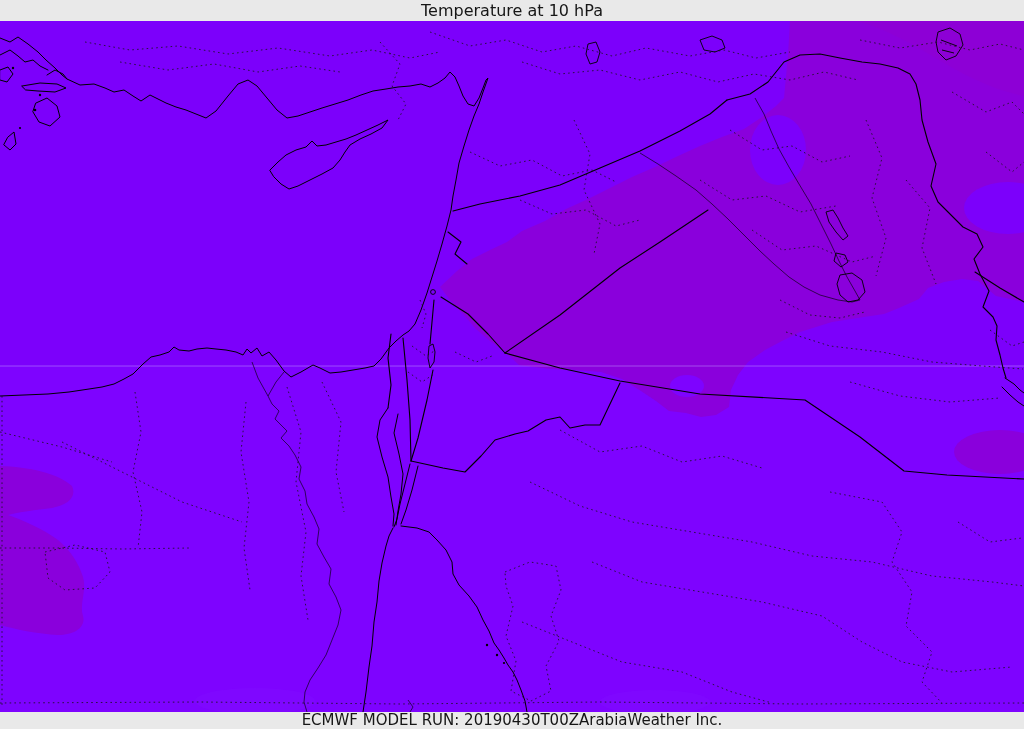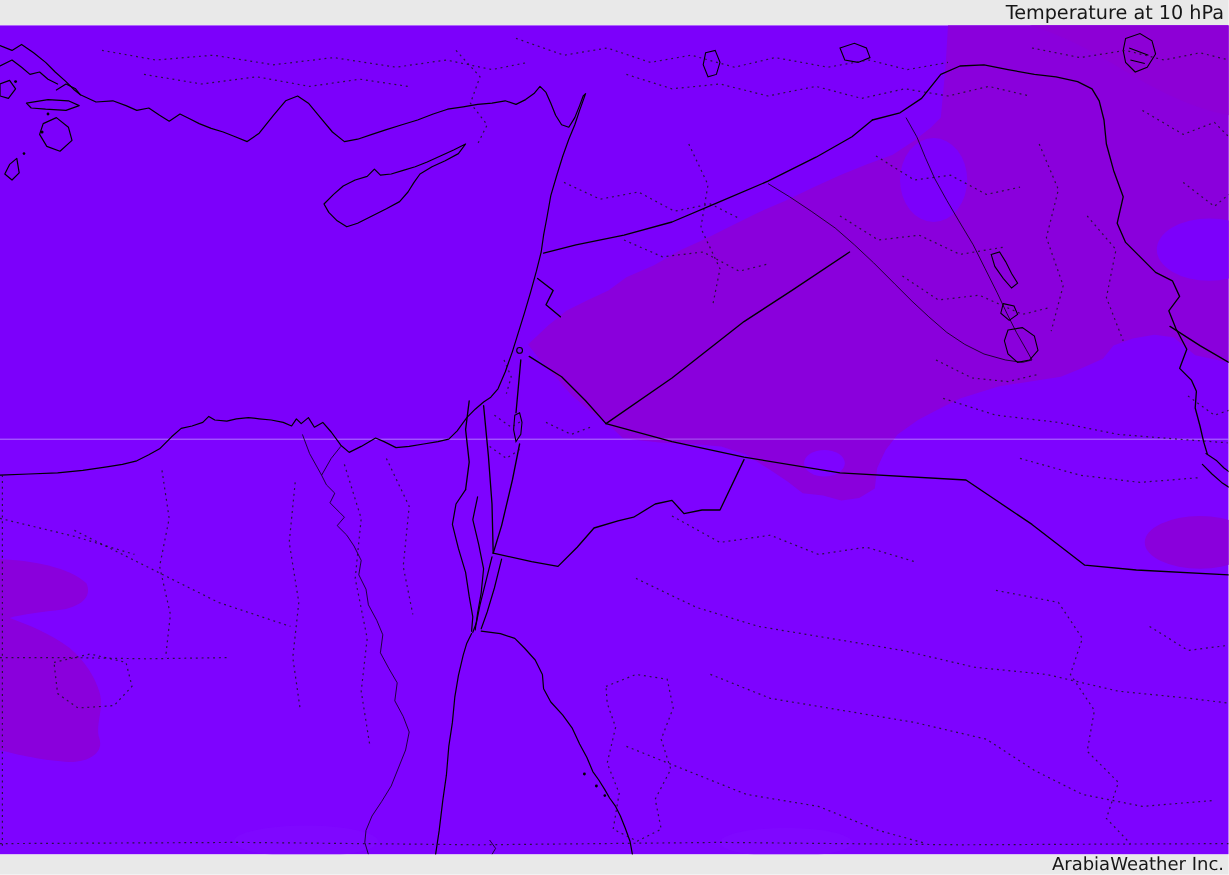--- a/index.html
+++ b/index.html
@@ -1,17 +1,17 @@
 <!DOCTYPE html>
 <html><head>
 <meta charset="utf-8">
 <style>
   html,body{margin:0;padding:0;background:#fff;}
   body{width:1024px;height:729px;overflow:hidden;font-family:"DejaVu Sans","Liberation Sans",sans-serif;}
-  .bar{background:#E9E9E9;color:#161616;display:flex;justify-content:flex-end;align-items:center;padding:0 4px;box-sizing:border-box;}
+  .bar{background:#E9E9E9;color:#161616;display:flex;justify-content:center;align-items:center;padding:0 4px;box-sizing:border-box;}
   .bar.top{height:21px;font-size:16px;line-height:21px;}
   .bar.bottom{height:17px;font-size:15px;line-height:17px;}
   .bar span{white-space:nowrap;}
   #map-wrap{width:1024px;height:691px;}
   svg{display:block;}
   .coast{fill:none;stroke:#000;stroke-width:1;stroke-linejoin:round;stroke-linecap:round;}
   .border{fill:none;stroke:#000;stroke-width:1.1;stroke-linejoin:round;stroke-linecap:round;}
   .admin{fill:none;stroke:#141414;stroke-width:1;stroke-dasharray:1.6 3.2;opacity:.8;}
   .river{fill:none;stroke:#000;stroke-width:.7;opacity:.9;}
   .lake{fill:none;stroke:#000;stroke-width:.9;}
@@ -150,14 +150,15 @@
     <polyline class="admin" points="2,396 2,460 2,530 2,600 2,660 2,705"></polyline>
     <polyline class="admin" points="412,346 426,356 436,350"></polyline>
     <polyline class="admin" points="408,372 422,382 434,374"></polyline>
     <polyline class="admin" points="420,300 426,314 422,328"></polyline>
     <polyline class="admin" points="0,703 200,702 400,704 600,702 800,704 1024,703"></polyline>
   </g>
 </svg>
 </div>
 
 <div class="bar bottom">
+  <span>ECMWF MODEL RUN: 20190430T00Z</span>
   <span>ArabiaWeather Inc.</span>
 </div>
 
 </body></html>

